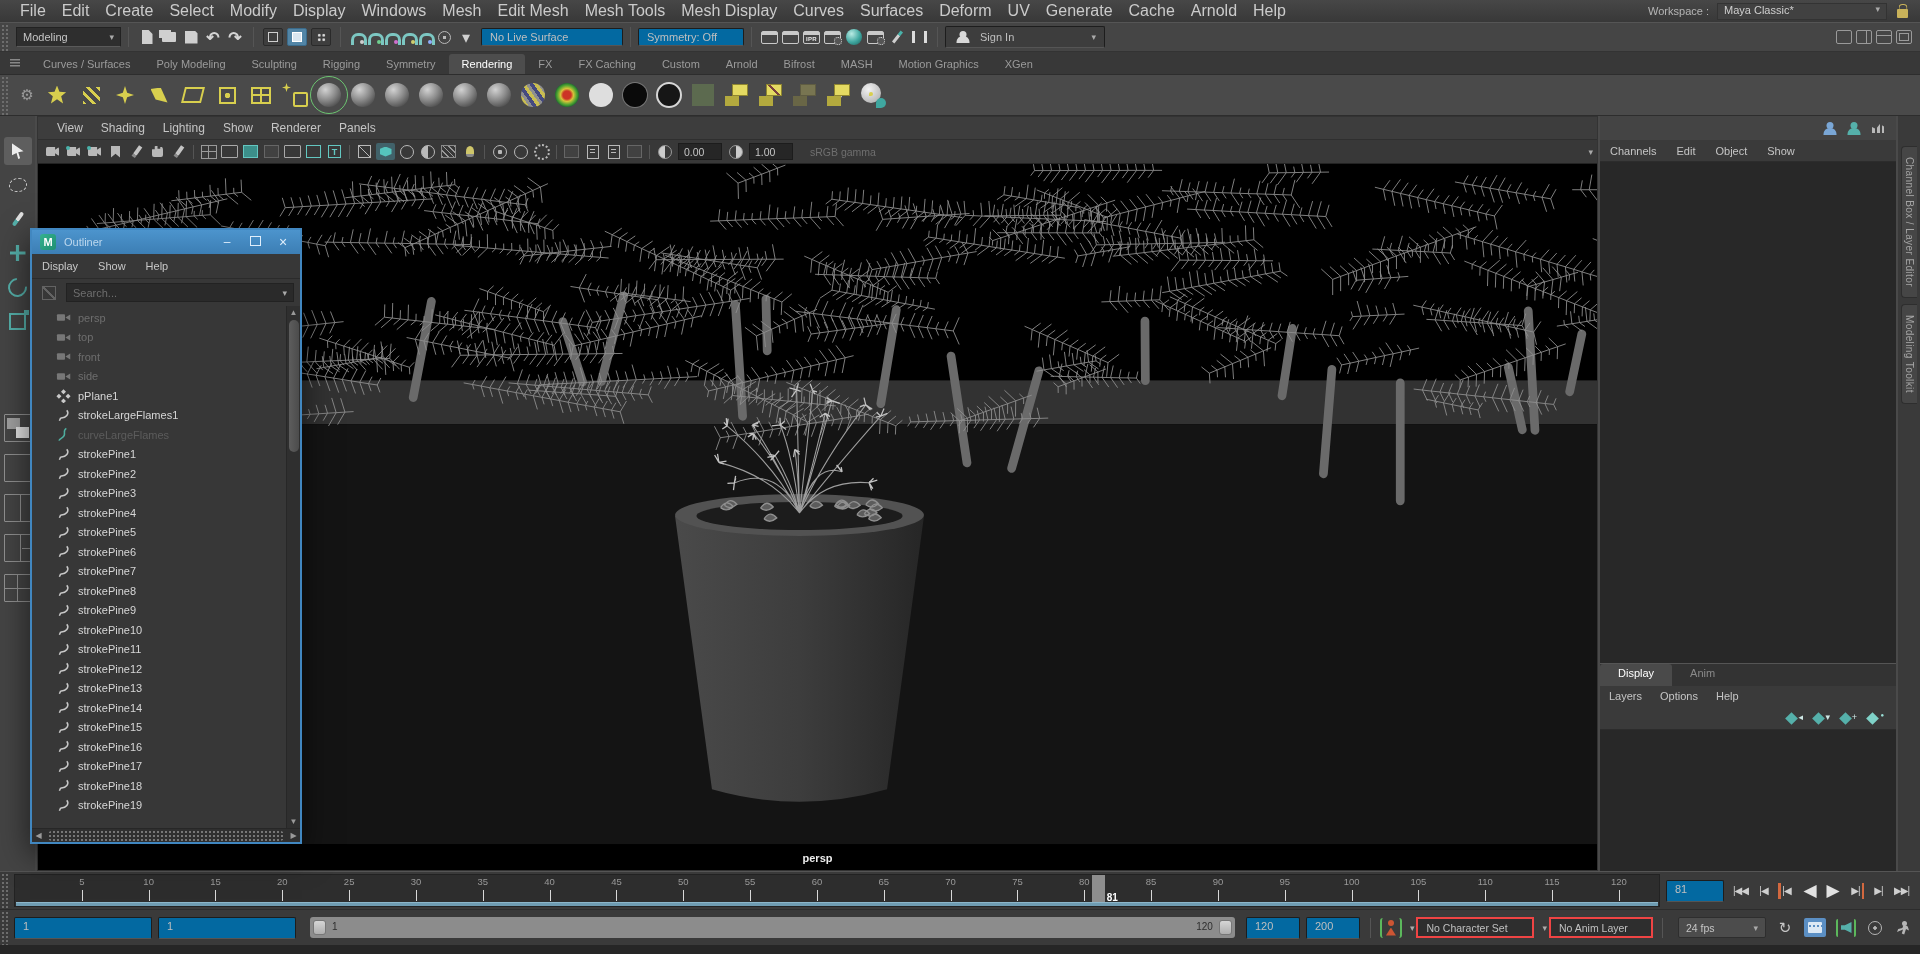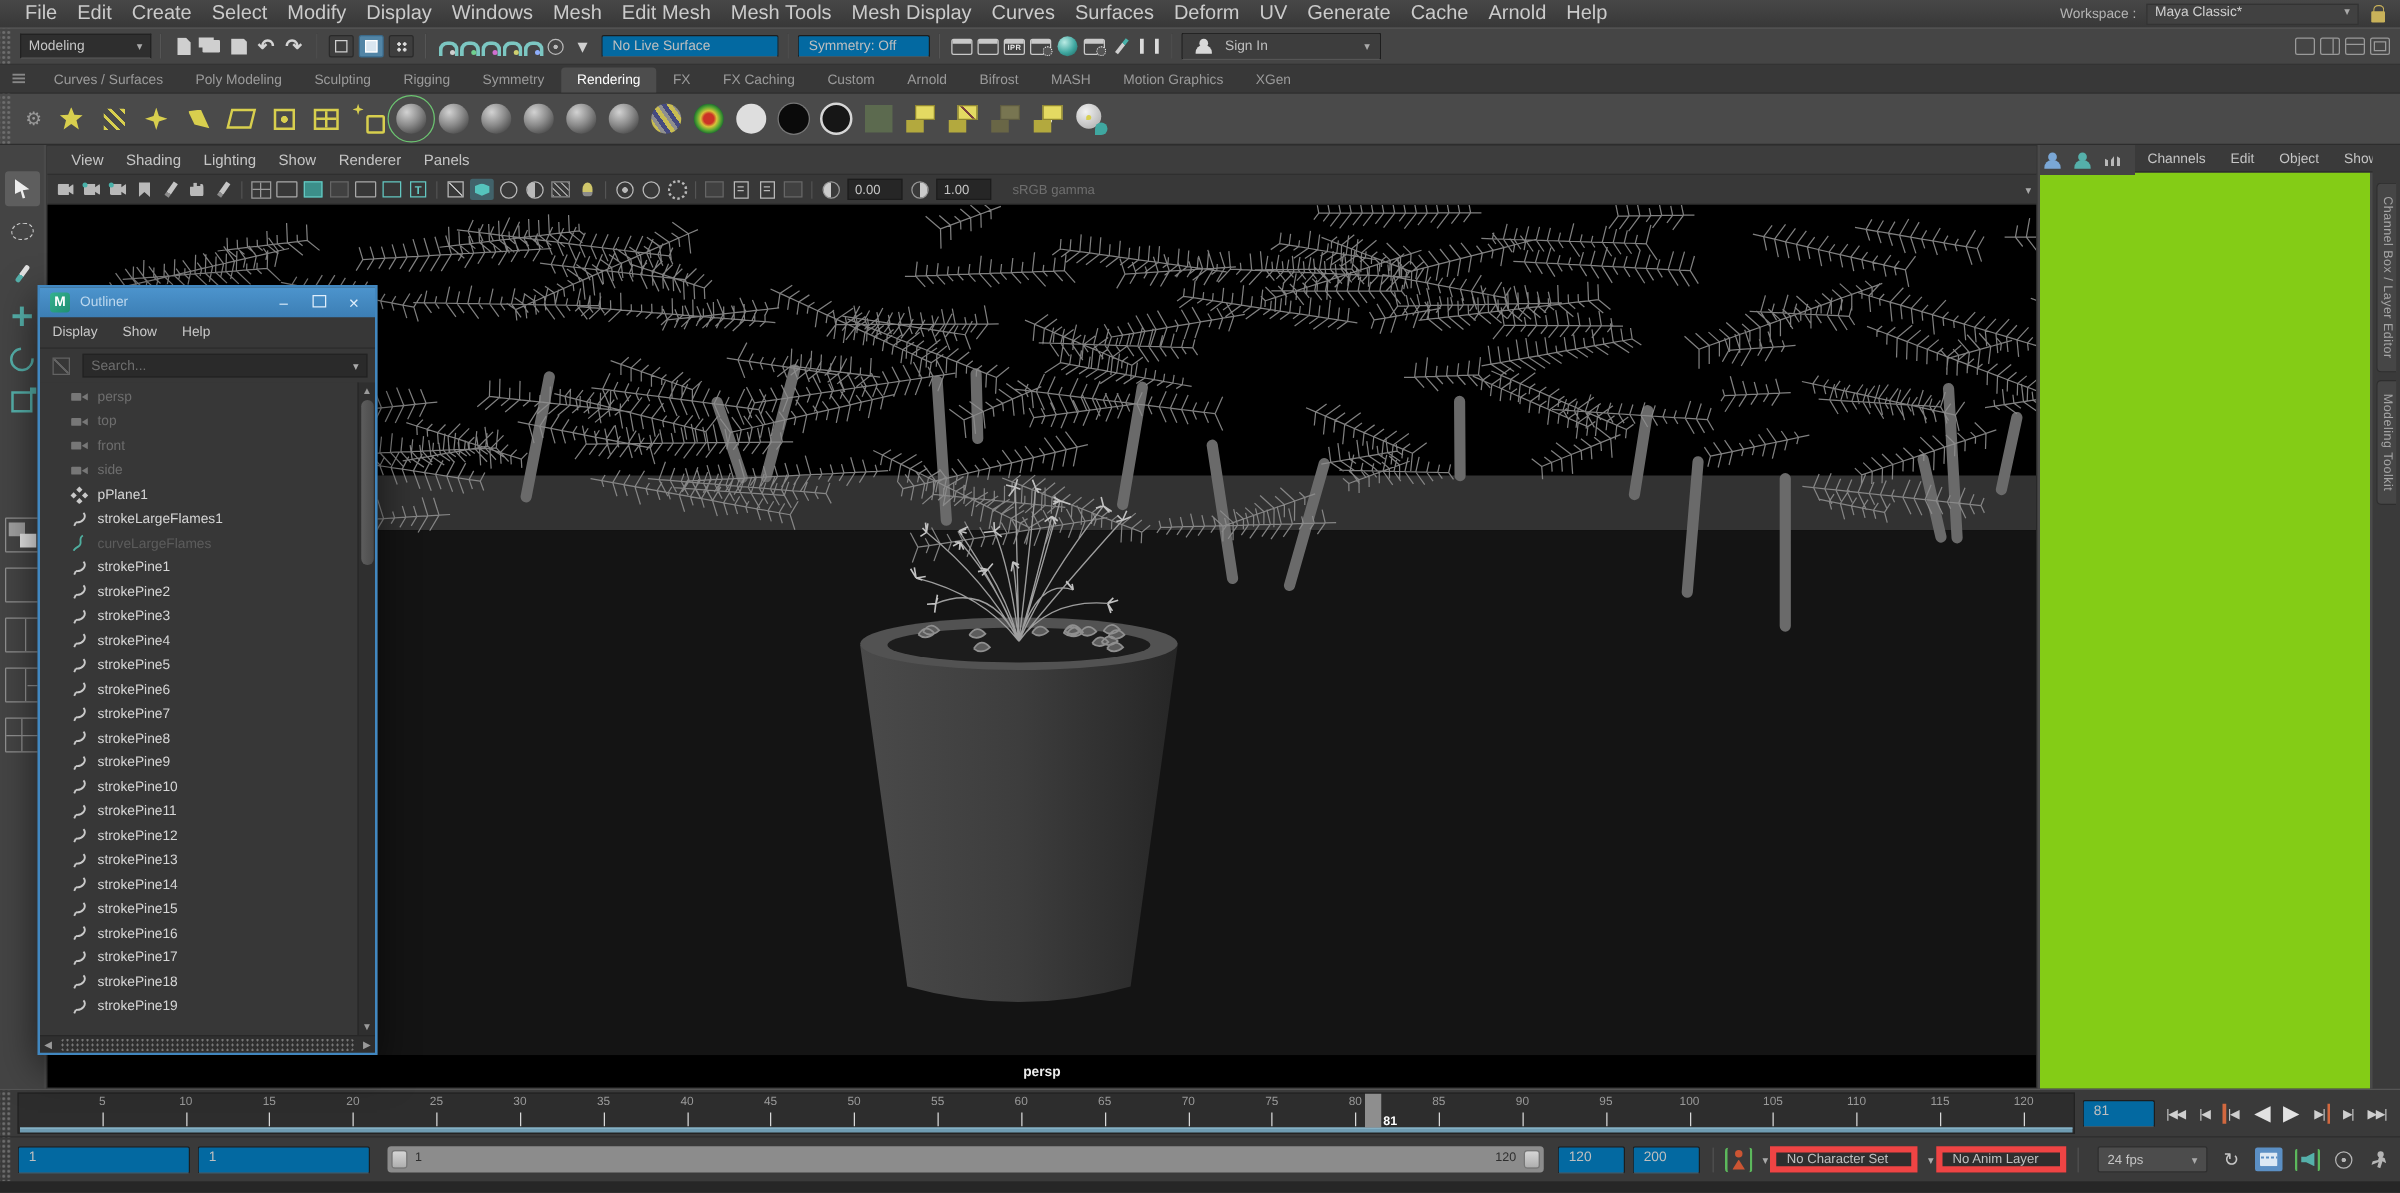--- a/index.html
+++ b/index.html
@@ -135,21 +135,21 @@
   .k-ring::after{content:'';width:12px;height:12px;border:2px dotted #b9b9b9;border-radius:50%}
   .k-page2::after{content:'';width:10px;height:12px;border:1.5px solid #b9b9b9;background:linear-gradient(#b9b9b9,#b9b9b9) 2px 3px/5px 1px no-repeat,linear-gradient(#b9b9b9,#b9b9b9) 2px 6px/5px 1px no-repeat}
   .k-expo::after{content:'';width:12px;height:12px;border-radius:50%;border:1px solid #999;background:linear-gradient(90deg,#ccc 50%,#3a3a3a 50%)}
   .k-gamma::after{content:'';width:12px;height:12px;border-radius:50%;border:1px solid #999;background:linear-gradient(270deg,#ccc 50%,#3a3a3a 50%)}
   .numfield{width:44px;height:17px;background:#262626;border:1px solid #1c1c1c;color:#c5c5c5;font-size:10.5px;display:flex;align-items:center;padding:0 5px;margin:0 3px}
   #colorspace{font-size:10.5px;color:#6f6f6f;margin-left:14px}
   #vpcanvas{flex:1;position:relative;background:#000;overflow:hidden;min-height:0}
   #scene{position:absolute;inset:0;width:100%;height:100%}
   #persplabel{position:absolute;bottom:6px;left:50%;transform:translateX(-50%);font-size:11px;font-weight:bold;color:#ececec}
   
-  #rightpanel{width:264px;flex:none;display:flex;flex-direction:row;background:#84cc16}
+  #rightpanel{width:296px;flex:none;display:flex;flex-direction:column;background:#f9a8d4}
   #cornericons{height:24px;display:flex;align-items:center;justify-content:flex-end;gap:4px;padding-right:8px;background:#444}
   #cornericons .ic{width:16px;height:15px}
   #cbmenus{height:22px;display:flex;align-items:center;background:#3a3a3a;border-bottom:1px solid #2c2c2c}
   .cbm{font-size:11px;color:#c5c5c5;padding:0 10px}
   #cbbody{flex:1;background:#282828;min-height:0}
   #layereditor{height:208px;flex:none;display:flex;flex-direction:column;border-top:1px solid #555}
   #letabs{height:22px;display:flex;background:#333}
   .letab{font-size:11px;padding:3px 18px;color:#8a8a8a}
   .letab.active{color:#fff;background:#4a4a4a;border-radius:3px 3px 0 0}
   #lemenus{height:20px;display:flex;align-items:center;background:#3a3a3a}
@@ -209,21 +209,21 @@
   .rfield{width:138px;height:22px;margin-right:6px}
   .sfield{width:54px;height:22px;margin:0 3px}
   #rslider{flex:1;height:21px;background:#8c8c8c;border-radius:3px;margin:0 8px;position:relative;display:flex;align-items:center;justify-content:space-between;padding:0 3px}
   .rhandle{width:13px;height:15px;background:linear-gradient(#d6d6d6,#aeaeae);border-radius:3px;border:1px solid #777}
   .rlab{font-size:10px;color:#2e2e2e;position:absolute;top:4px}
   #rlabL{left:22px}#rlabR{right:22px}
   #fpsdd{width:88px;height:21px;background:#4c4c4c;border:1px solid #2e2e2e;border-radius:2px;display:flex;align-items:center;justify-content:space-between;padding:0 7px;font-size:10.5px;color:#c5c5c5;margin:0 8px}
   .k-charset{width:22px;height:20px;border-left:2px solid #5cb85c;border-right:2px solid #5cb85c;border-radius:3px}
   .k-charset::before{content:'';position:absolute;top:2px;left:50%;transform:translateX(-50%);width:6px;height:6px;border-radius:50%;background:#cc5533}
   .k-charset::after{content:'';position:absolute;bottom:2px;left:50%;transform:translateX(-50%);width:10px;height:8px;background:#cc5533;clip-path:polygon(50% 0,100% 100%,0 100%)}
-  .ddfield{height:21px;background:#2e2e2e;border:5px solid #ef4444;display:flex;align-items:flex-end;padding:0 8px;font-size:10.5px;color:#c0c0c0;margin:0 2px}
+  .ddfield{height:21px;background:#2e2e2e;border:2px solid #ef4444;display:flex;align-items:center;padding:0 8px;font-size:10.5px;color:#c0c0c0;margin:0 2px}
   .k-loop{font-size:15px;color:#c5c5c5}
   .k-clip{width:22px;height:19px;background:#5b8fc4;border-radius:2px}
   .k-clip::after{content:'';position:absolute;inset:4px 4px;background:#dce8f4;border-radius:1px;background-image:radial-gradient(circle,#5b8fc4 1px,transparent 1.2px);background-size:4px 8px}
   .k-spk{width:20px;height:18px;border-left:2px solid #5cb85c;border-right:2px solid #5cb85c;border-radius:2px}
   .k-spk::after{content:'';width:11px;height:11px;background:#55b0aa;clip-path:polygon(0 30%,40% 30%,100% 0,100% 100%,40% 70%,0 70%)}
   .k-circ::after{content:'';width:12px;height:12px;border:1.5px solid #b5b5b5;border-radius:50%;background:radial-gradient(circle,#b5b5b5 1.5px,transparent 2px)}
   .k-run::before{content:'';position:absolute;top:2px;left:8px;width:5px;height:5px;border-radius:50%;background:#b5b5b5}
   .k-run::after{content:'';position:absolute;bottom:2px;left:3px;width:12px;height:10px;background:#b5b5b5;clip-path:polygon(55% 0,90% 20%,100% 60%,75% 45%,60% 100%,40% 90%,50% 50%,0 75%,10% 45%,45% 35%)}
   #bottomstrip{height:9px;background:#262626;flex:none}
   .k-lock{width:11px;height:9px;background:#c9b25a;border-radius:1px;margin-top:5px}

